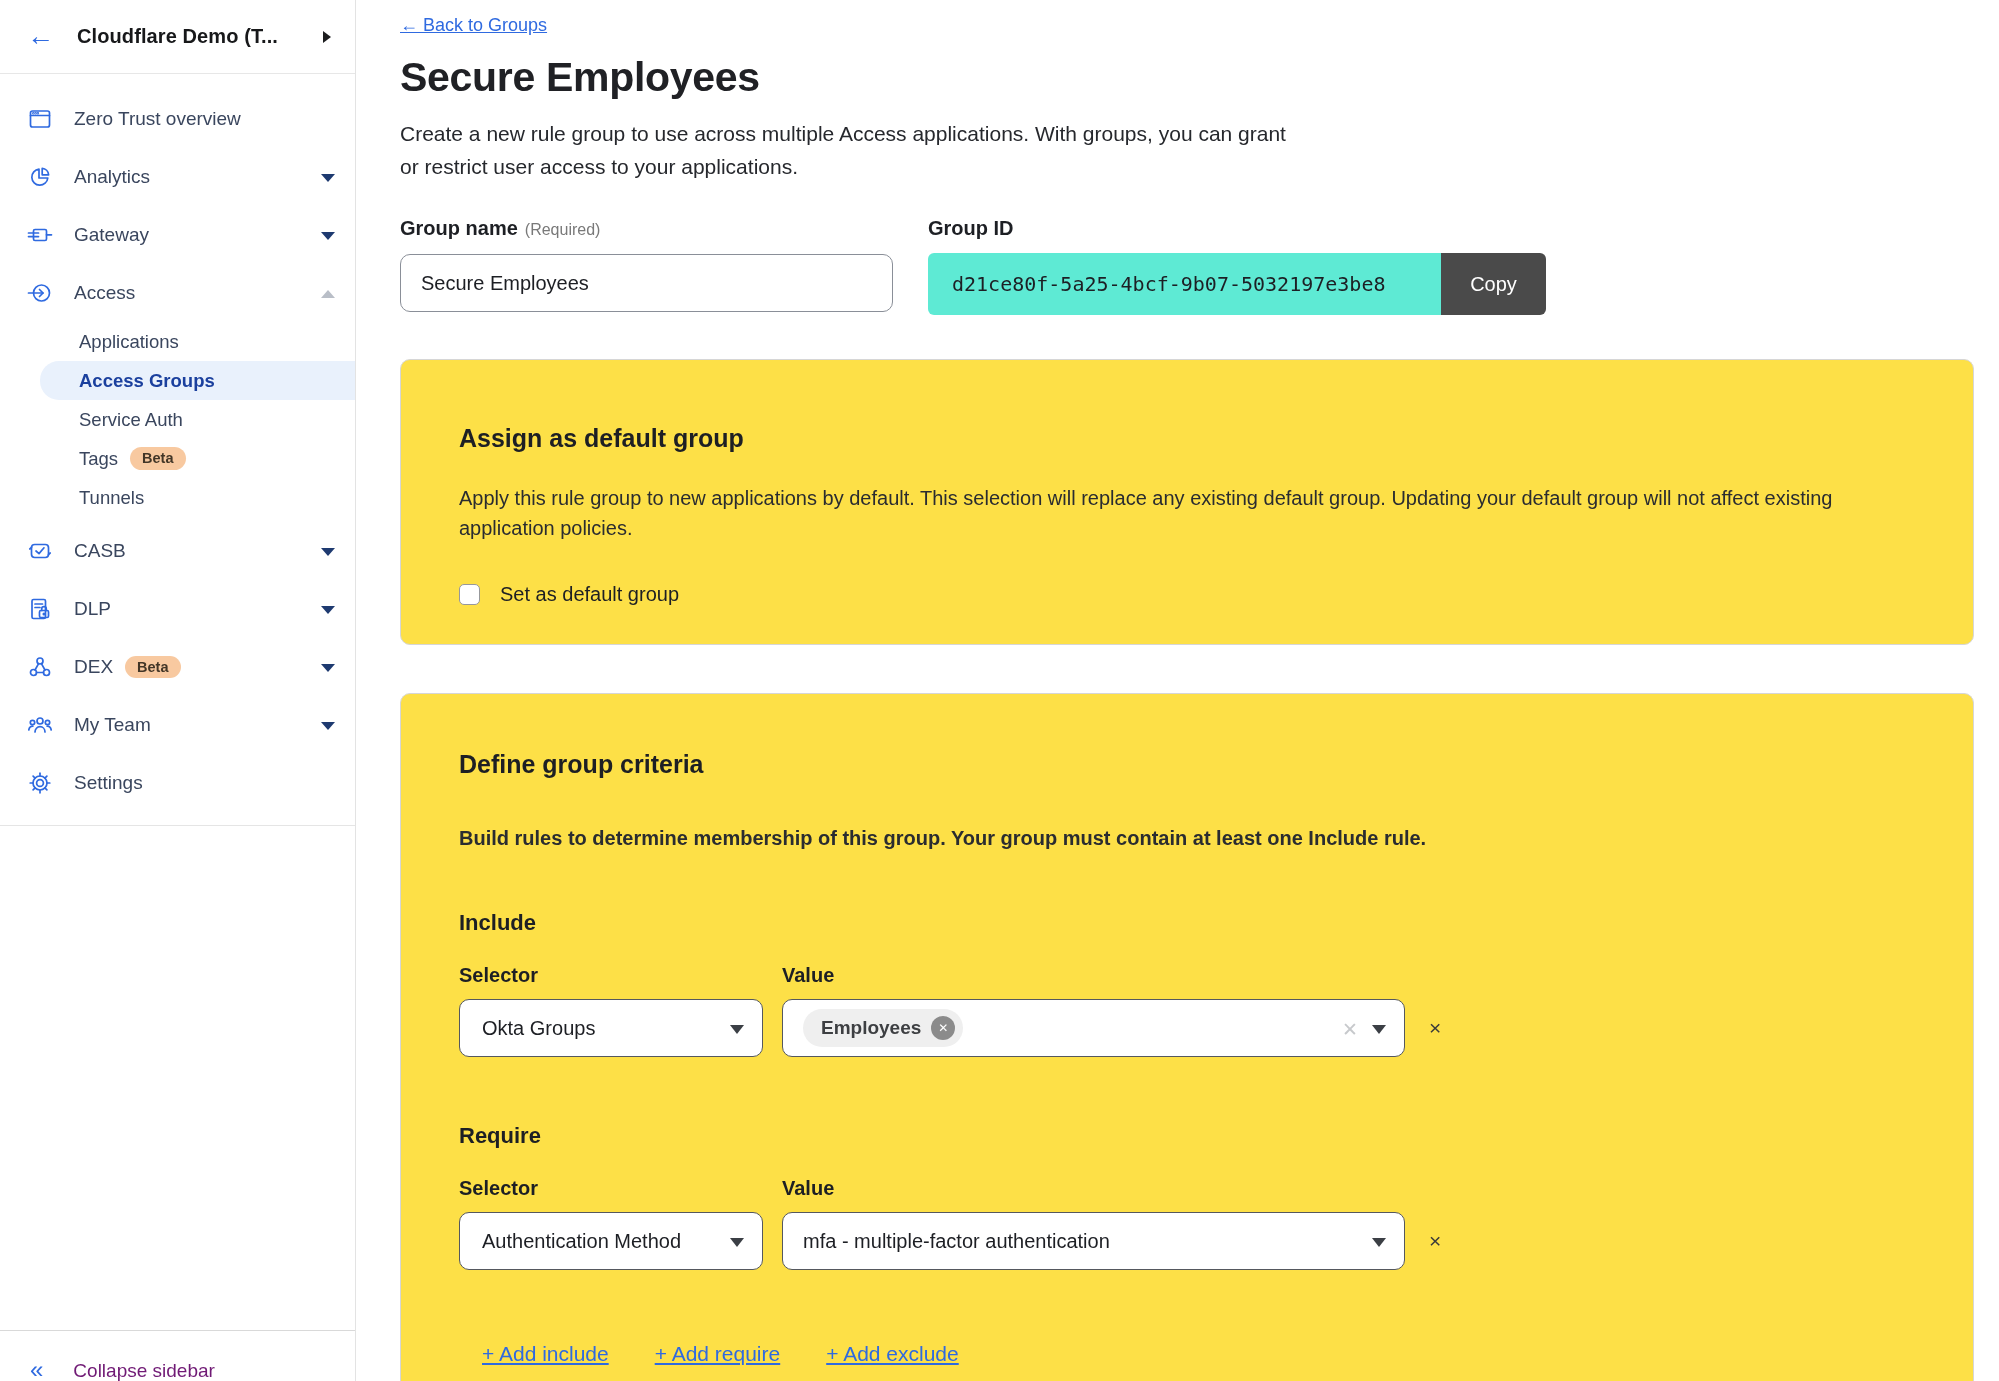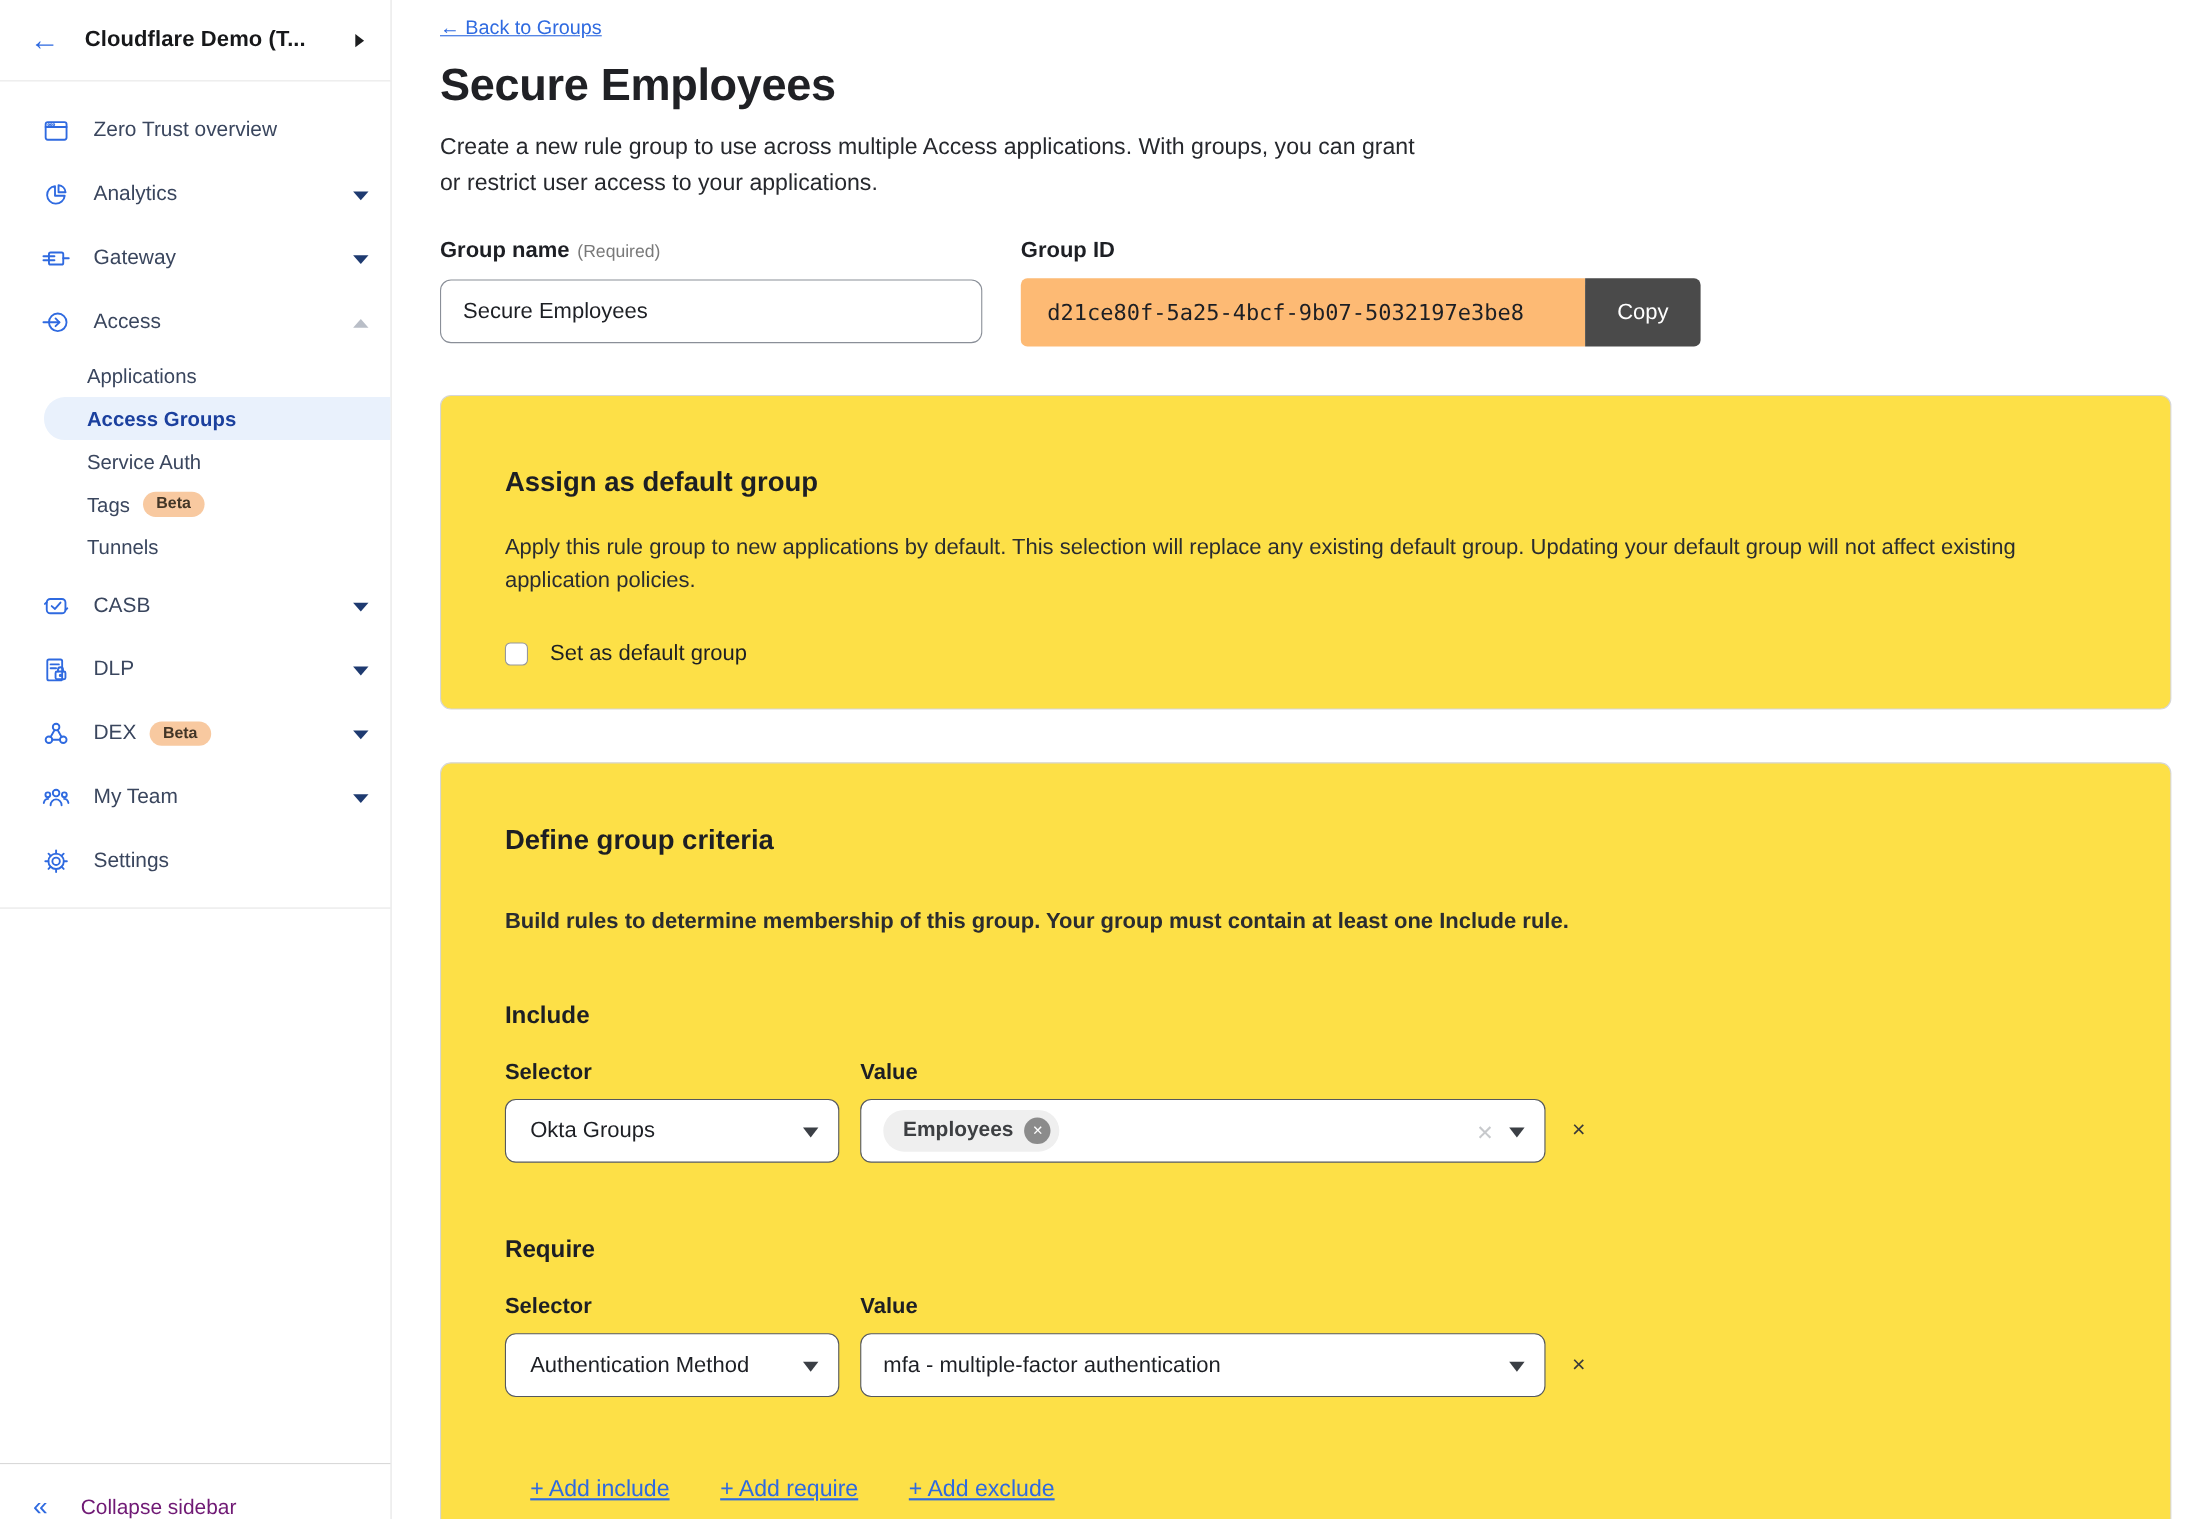--- a/index.html
+++ b/index.html
@@ -9,21 +9,21 @@
   
   .sidebar { position:absolute; left:0; top:0; width:356px; height:1381px;
     background:#fff; border-right:1px solid #e3e3e3; }
   .sb-header { position:relative; height:74px; border-bottom:1px solid #e7e7e7;
     display:flex; align-items:center; }
   .sb-back { font-size:27px; color:#2f6ae0; margin-left:27px; width:40px; cursor:pointer; }
   .sb-title { font-size:20px; font-weight:700; color:#17181a; margin-left:10px; letter-spacing:.1px; }
   .sb-header .tri-right { position:absolute; right:24px; top:31px;
     width:0; height:0; border-left:8px solid #1c1d1f; border-top:6px solid transparent; border-bottom:6px solid transparent; }
   .sb-nav { padding-top:16px; }
-  .sb-item { position:relative; height:58px; display:flex; align-items:center; cursor:pointer;padding-left:11px; }
+  .sb-item { position:relative; height:58px; display:flex; align-items:center; cursor:pointer; }
   .sb-item .icon { width:26px; height:26px; margin-left:27px; flex:0 0 26px; }
   .sb-item .lbl { font-size:19px; color:#3a465e; margin-left:21px; }
   .caret-down { position:absolute; right:20px; top:26px; width:0; height:0;
     border-left:7px solid transparent; border-right:7px solid transparent; border-top:8px solid #1e3a70; }
   .caret-up-lt { position:absolute; right:20px; top:26px; width:0; height:0;
     border-left:7px solid transparent; border-right:7px solid transparent; border-bottom:8px solid #b9bec7; }
   .sb-sub { }
   .sb-subitem { height:39px; display:flex; align-items:center; padding-left:79px;
     font-size:18.5px; color:#3a465e; cursor:pointer; }
   .sb-subitem.selected { margin-left:40px; padding-left:39px; background:#e9f1fc;
@@ -48,21 +48,21 @@
 
   .form-row { margin-top:34px; display:flex; }
   .field-label { font-size:20px; font-weight:700; color:#1d1f24; }
   .req { font-size:16px; font-weight:400; color:#797979; margin-left:7px; }
   .name-col { width:493px; }
   .name-input { margin-top:14px; width:493px; height:58px; border:1.4px solid #8a8f98;
     border-radius:10px; font-size:20px; color:#1d1f24; padding:0 20px;
     font-family:"Liberation Sans", sans-serif; background:#fff; }
   .id-col { margin-left:35px; }
   .id-box { margin-top:13px; display:flex; height:62px; }
-  .id-value { width:513px; background:#fdba74; border-radius:6px 0 0 6px; display:flex;
+  .id-value { width:513px; background:#5eead4; border-radius:6px 0 0 6px; display:flex;
     align-items:center; padding-left:24px; font-family:"DejaVu Sans Mono", monospace;
     font-size:20px; color:#1d1f24; }
   .copy-btn { width:105px; background:#4a4a4a; color:#fff; font-size:20px; border:none;
     border-radius:0 6px 6px 0; cursor:pointer; font-family:"Liberation Sans", sans-serif; }
 
   .card { border:1px solid #d6d6d6; border-radius:10px; background:#fde047; }
   .card1 { margin-top:44px; height:286px; padding:64px 58px 0; }
   .card-title { font-size:25px; font-weight:700; color:#1d1f24; }
   .card-body { margin-top:30px; font-size:20px; line-height:30px; color:#2a2c30; }
   .chk-row { margin-top:40px; display:flex; align-items:center; }

